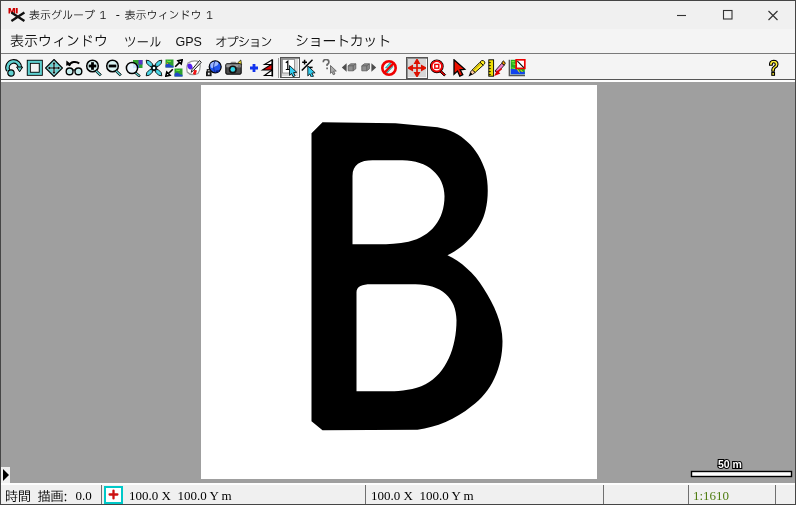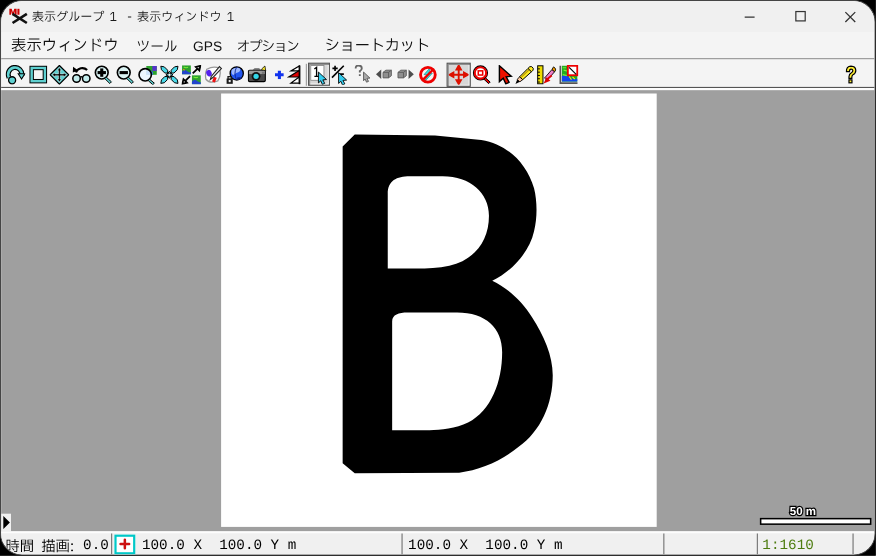--- a/index.html
+++ b/index.html
@@ -1,18 +1,18 @@
 <!DOCTYPE html>
 <html><head><meta charset="utf-8"><style>
 html,body{margin:0;padding:0;background:#000;}
 body{width:796px;height:505px;position:relative;font-family:"Liberation Sans",sans-serif;}
 #win{position:absolute;left:0;top:0;width:794px;height:503px;background:#f0f0f0;
- border:1px solid #454545;border-radius:20px;overflow:hidden;}
+ border:1px solid #454545;border-radius:0;overflow:hidden;}
 .abs{position:absolute;}
-.mono{font-family:Liberation Mono, monospace;white-space:pre;}
+.mono{font-family:Liberation Serif, serif;white-space:pre;}
 </style></head><body>
 <div id="win">
 
 <div class="abs" style="left:0;top:0;width:794px;height:28px;background:#f0f0f0;"></div>
 <svg class="abs" style="left:7px;top:5px" width="20" height="20" viewBox="0 0 20 20">
 <path d="M0.5 2 L2.6 2 L3.8 5.4 L5 2 L7.1 2 L7.1 7.4 L5.6 7.4 L5.6 3.9 L4.7 7.1 L2.9 7.1 L2 3.9 L2 7.4 L0.5 7.4 Z" fill="#cc0000"></path>
 <rect x="7.8" y="2" width="1.9" height="5.4" fill="#cc0000"></rect>
 <path d="M3.4 6.6 L16.4 14.9 M16.4 6.6 L3.4 14.9" stroke="#111" stroke-width="2.4" fill="none"></path>
 </svg>
 <svg style="position:absolute;left:28px;top:7.300000000000001px;overflow:visible" width="187" height="15" viewBox="0 -11 187 15">

